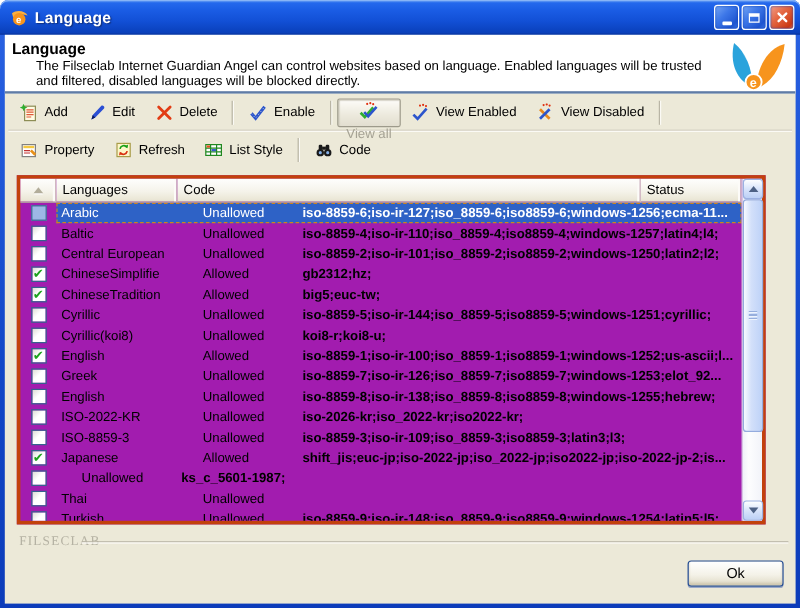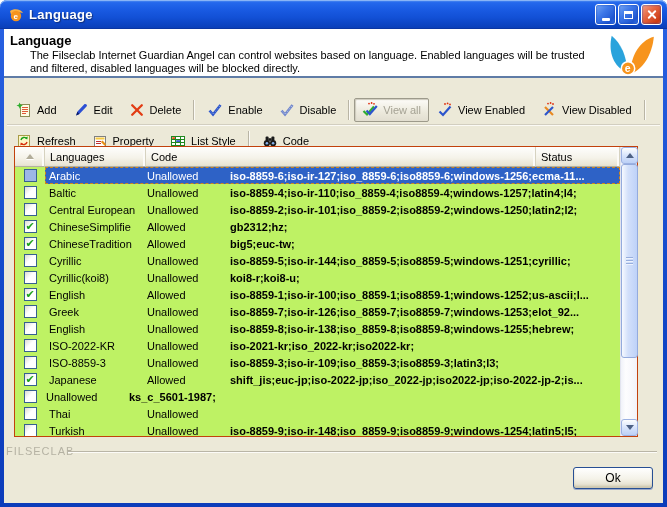--- a/index.html
+++ b/index.html
@@ -21,56 +21,56 @@
   .g-x{position:relative;width:11px;height:11px;}
   .g-x::before,.g-x::after{content:"";position:absolute;left:5px;top:0;width:2px;height:11px;background:#fff;border-radius:1px;}
   .g-x::before{transform:rotate(45deg);} .g-x::after{transform:rotate(-45deg);}
   
   .content{position:absolute;top:29px;left:4px;right:4px;bottom:4px;background:#ece9d8;overflow:hidden;}
   .header-panel{position:relative;height:49px;background:#fff;border-bottom:2px solid #5f7ca6;}
   .header-title{font-size:13px;font-weight:bold;color:#000;padding:4px 0 0 6px;}
   .header-desc{font-size:11px;color:#000;margin:1px 0 0 26px;width:558px;line-height:13px;}
   .logo{position:absolute;right:6px;top:2px;width:58px;height:46px;}
   
-  .toolbar{display:flex;align-items:center;height:27px;margin-top:18px;padding-left:4px;}
+  .toolbar{display:flex;align-items:center;height:27px;margin-top:2px;padding-left:4px;}
   .toolbar.second{margin-top:0;}
   .hsep{height:2px;margin:1px 3px;border-top:1px solid #d2cec0;border-bottom:1px solid #fbfaf5;}
   .tool-btn{display:flex;align-items:center;gap:5px;padding:2px 7px;font-size:11px;color:#000;border:1px solid transparent;border-radius:2px;cursor:pointer;height:24px;}
   .tool-btn svg{flex:0 0 auto;}
-  .tool-btn.pressed{background:linear-gradient(180deg,#fdfcf9 0%,#ece9dc 60%,#e2ded0 100%);border:1px solid #9d9a8b;box-shadow:inset 1px 1px 1px #cdc9bb;color:#a5a294;}
+  .tool-btn.pressed{background:linear-gradient(180deg,#fdfcf9 0%,#ece9dc 60%,#e2ded0 100%);border:1px solid #9d9a8b;box-shadow:inset 1px 1px 1px #cdc9bb;color:#a5a294;flex-direction:column;}
   .vsep{width:0;height:20px;border-left:1px solid #b9b5a5;border-right:1px solid #fbfaf5;margin:0 4px;}
   
-  .table-wrap{position:absolute;top:117px;left:10px;width:624px;height:291px;background:#bef264;border:1px solid #c2410c;}
+  .table-wrap{position:absolute;top:117px;left:10px;width:624px;height:291px;background:#a21caf;border:3px solid #c2410c;}
   .thead{display:flex;height:20px;width:calc(100% - 17px);}
   .th{background:linear-gradient(180deg,#fefefd 0%,#f5f3ea 55%,#ebe7d7 90%,#e4e0cd 100%);border-bottom:1px solid #b4b0a0;border-right:1px solid #d6d2c0;box-shadow:inset -2px 0 0 #fcfbf8;font-size:11px;color:#000;display:flex;align-items:center;padding:0 5px;cursor:pointer;}
   .th.c0{width:30px;justify-content:center;}
   .th.c1{width:101px;} .th.c2{width:84px;} .th.c3{flex:1;}
   .sort-tri{width:0;height:0;border-left:4px solid transparent;border-right:4px solid transparent;border-bottom:5px solid #b2ad9a;filter:drop-shadow(0 1px 0 #fff);}
   .tbody{width:calc(100% - 17px);height:calc(100% - 20px);overflow:hidden;}
   .tr{display:flex;height:17px;align-items:stretch;font-size:11px;color:#000;cursor:default;}
   .td{display:flex;align-items:center;}
   .td.c0{width:30px;justify-content:center;}
   .row-main{flex:1;display:flex;min-width:0;}
-  .td.c1{width:101px;padding-left:4px;} .td.c2{width:84px;padding-left:1px;} .td.c3{flex:1;min-width:0;overflow:hidden;white-space:nowrap;font-weight:bold;}
+  .td.c1{width:101px;padding-left:4px;} .td.c2{width:84px;padding-left:1px;margin-left:20px;} .td.c3{flex:1;min-width:0;overflow:hidden;white-space:nowrap;font-weight:bold;}
   .tr.selected .row-main{background:#2e62c6;color:#fff;outline:1px dashed #cd851e;outline-offset:-1px;}
   .cb{width:13px;height:13px;border:1px solid #36618f;background:linear-gradient(135deg,#dcdcd4 0%,#ffffff 45%);display:flex;align-items:center;justify-content:center;font-family:"DejaVu Sans",sans-serif;font-size:11px;font-weight:bold;color:#1ca31c;line-height:1;cursor:pointer;}
   .tr.selected .cb{background:#9db7e6;}
   
   .vscroll{position:absolute;top:0;right:0;width:17px;height:100%;background:linear-gradient(90deg,#f0f2f9,#fdfdfe 30%,#f2f3f9);border-left:1px solid #e2e4ee;}
   .sbtn{position:absolute;left:0;width:17px;height:17px;border:1px solid #9cb1e2;border-radius:3px;
     background:linear-gradient(180deg,#fdfeff 0%,#d8e4fb 50%,#bcd0f6 100%);display:flex;align-items:center;justify-content:center;cursor:pointer;}
   .sbtn.up{top:0;} .sbtn.down{bottom:0;}
   .arr{width:0;height:0;border-left:4px solid transparent;border-right:4px solid transparent;}
   .arr.up{border-bottom:5px solid #4d6185;} .arr.down{border-top:5px solid #4d6185;}
   .sthumb{position:absolute;left:0;top:17px;width:17px;height:194px;border:1px solid #94abdd;border-radius:3px;
     background:linear-gradient(90deg,#f7faff 0%,#d3e0fa 40%,#bed2f8 100%);cursor:grab;}
   .sthumb::after{content:"";position:absolute;left:4px;top:50%;margin-top:-4px;width:7px;height:8px;
     background:repeating-linear-gradient(180deg,#97aedd 0 1px,#eef3fd 1px 2px,transparent 2px 3px);}
   
-  .brand{position:absolute;left:2px;top:416px;font-size:11px;color:#b5b2a3;letter-spacing:1px;}
+  .brand{position:absolute;left:12px;top:416px;font-size:11px;color:#b5b2a3;letter-spacing:1px;font-family:Liberation Serif, serif;}
   .brand-line{position:absolute;left:64px;right:6px;top:422px;height:2px;border-top:1px solid #b9b5a6;border-bottom:1px solid #fcfbf7;}
   .ok-button{position:absolute;right:10px;top:438px;width:80px;height:22px;border:1px solid #274f94;border-radius:3px;
     background:linear-gradient(180deg,#ffffff 0%,#f4f2e8 55%,#e8e4d4 80%,#d8d2bc 100%);
     box-shadow:inset 0 -2px 2px #cfc8b0, 0 1px 0 #9aa8c8;font-size:12px;color:#000;cursor:pointer;
     display:flex;align-items:center;justify-content:center;font-family:inherit;}
 </style>
 </head>
 <body>
 
 <div class="window">
@@ -132,27 +132,20 @@
         <span>Delete</span>
       </div>
       <div class="vsep"></div>
       <div class="tool-btn">
         <svg width="16" height="16" viewBox="0 0 16 16">
           <path d="M2.5 8.5 L6 12.5 L13.5 3" fill="none" stroke="#2c55cc" stroke-width="2.6"></path>
           <path d="M2.5 8.5 L6 12.5 L13.5 3" fill="none" stroke="#bcd" stroke-width="0.8" stroke-dasharray="1 2"></path>
         </svg>
         <span>Enable</span>
       </div>
-      <div class="tool-btn">
-        <svg width="16" height="16" viewBox="0 0 16 16">
-          <path d="M2.5 8.5 L6 12.5 L13.5 3" fill="none" stroke="#7288cc" stroke-width="2.6"></path>
-          <path d="M2.5 8.5 L6 12.5 L13.5 3" fill="none" stroke="#e8eefc" stroke-width="0.8" stroke-dasharray="1 2"></path>
-        </svg>
-        <span>Disable</span>
-      </div>
       <div class="vsep"></div>
       <div class="tool-btn pressed">
         <svg width="16" height="16" viewBox="0 0 16 16">
           <circle cx="7" cy="1.6" r="0.9" fill="#e03010"></circle>
             <circle cx="9.6" cy="1" r="0.9" fill="#e03010"></circle>
             <circle cx="12" cy="1.8" r="0.9" fill="#e03010"></circle>
           <path d="M1.5 9 L5 12.5 L12 4.5" fill="none" stroke="#2fae2f" stroke-width="2.2"></path>
           <path d="M4.5 8.5 L7.8 12 L14.8 4" fill="none" stroke="#2c55cc" stroke-width="2.2"></path>
         </svg>
         <span>View all</span>
@@ -177,36 +170,36 @@
         <span>View Disabled</span>
       </div>
       <div class="vsep"></div>
     </div>
 
     <div class="hsep"></div>
 
     <div class="toolbar second">
       <div class="tool-btn">
         <svg width="16" height="16" viewBox="0 0 16 16">
+          <rect x="2.5" y="3.5" width="11" height="10" fill="#fff" stroke="#808080"></rect>
+          <rect x="3.5" y="4.5" width="9" height="2" fill="#f5c840"></rect>
+          <path d="M4 8.5h5M4 10.5h5" stroke="#c03030" stroke-width="1"></path>
+          <path d="M10.5 7.5 L14.2 11.2 L12.6 12.8 L8.9 9.1 Z" fill="#e89018"></path>
+        </svg>
+        <span>Property</span>
+      </div>
+      <div class="tool-btn">
+        <svg width="16" height="16" viewBox="0 0 16 16">
           <rect x="2.5" y="2.5" width="11" height="11" fill="#fdf6c8" stroke="#a89c48"></rect>
           <path d="M5 7 A3.3 3.3 0 0 1 10.8 5.6" fill="none" stroke="#18a018" stroke-width="1.4"></path>
           <path d="M11.8 3.4 L11.2 6.6 L8.6 5.1 Z" fill="#18a018"></path>
           <path d="M11 9 A3.3 3.3 0 0 1 5.2 10.4" fill="none" stroke="#d83010" stroke-width="1.4"></path>
           <path d="M4.2 12.6 L4.8 9.4 L7.4 10.9 Z" fill="#d83010"></path>
         </svg>
         <span>Refresh</span>
-      </div>
-      <div class="tool-btn">
-        <svg width="16" height="16" viewBox="0 0 16 16">
-          <rect x="2.5" y="3.5" width="11" height="10" fill="#fff" stroke="#808080"></rect>
-          <rect x="3.5" y="4.5" width="9" height="2" fill="#f5c840"></rect>
-          <path d="M4 8.5h5M4 10.5h5" stroke="#c03030" stroke-width="1"></path>
-          <path d="M10.5 7.5 L14.2 11.2 L12.6 12.8 L8.9 9.1 Z" fill="#e89018"></path>
-        </svg>
-        <span>Property</span>
       </div>
       <div class="tool-btn">
         <svg width="16" height="16" viewBox="0 0 16 16">
           <rect x="1.5" y="3.5" width="13" height="9" fill="#fff" stroke="#208820"></rect>
           <path d="M1.5 6.5 h13 M1.5 9.5 h13 M5.5 3.5 v9 M10.5 3.5 v9" stroke="#208820" stroke-width="1"></path>
           <rect x="2.2" y="4.2" width="2.8" height="1.8" fill="#e85020"></rect>
           <rect x="6.2" y="7.2" width="3.8" height="1.8" fill="#3858c8"></rect>
         </svg>
         <span>List Style</span>
       </div>
@@ -335,21 +328,21 @@
               <div class="td c3">iso-8859-8;iso-ir-138;iso_8859-8;iso8859-8;windows-1255;hebrew;</div>
             </div>
           </div>
           <div class="tr">
             <div class="td c0">
               <span class="cb"></span>
             </div>
             <div class="row-main">
               <div class="td c1">ISO-2022-KR</div>
               <div class="td c2">Unallowed</div>
-              <div class="td c3">iso-2021-kr;iso_2022-kr;iso2022-kr;</div>
+              <div class="td c3">iso-2026-kr;iso_2022-kr;iso2022-kr;</div>
             </div>
           </div>
           <div class="tr">
             <div class="td c0">
               <span class="cb"></span>
             </div>
             <div class="row-main">
               <div class="td c1">ISO-8859-3</div>
               <div class="td c2">Unallowed</div>
               <div class="td c3">iso-8859-3;iso-ir-109;iso_8859-3;iso8859-3;latin3;l3;</div>

